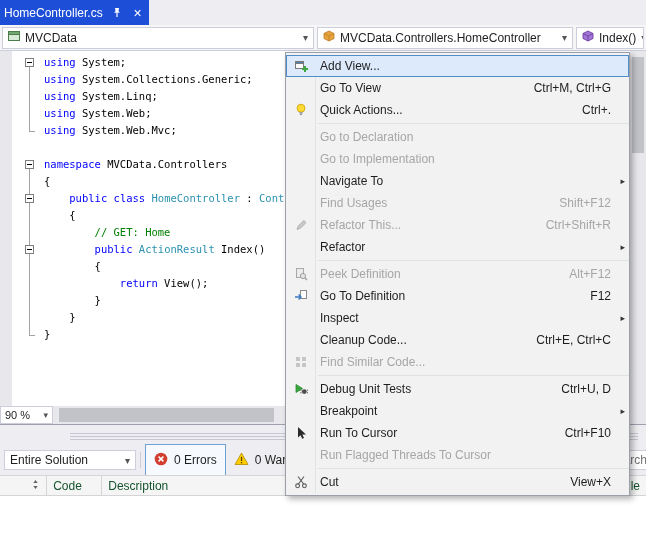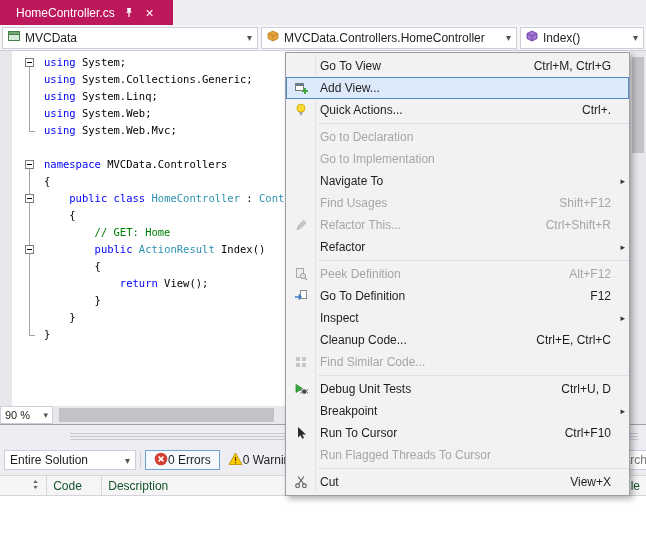--- a/index.html
+++ b/index.html
@@ -2,33 +2,33 @@
 <html><head>
 <meta charset="utf-8">
 <style>
   * { margin:0; padding:0; box-sizing:border-box; }
   html,body { width:646px; height:536px; background:#fff; }
   .app { position:relative; width:646px; height:536px; overflow:hidden;
          font-family:"Liberation Sans", sans-serif; font-size:12px; color:#1e1e1e; background:#eeeef2; }
 
   
   .tab-strip { position:absolute; left:0; top:0; width:100%; height:25px; background:#eeeef2; }
-  .tab { position:absolute; left:0; top:0; height:25px; background:#be185d; color:#fff;
-         display:flex; align-items:center; padding:0 16px; gap:7px; cursor:default; }
+  .tab { position:absolute; left:0; top:0; height:25px; background:#1d4ed8; color:#fff;
+         display:flex; align-items:center; padding:0 4px; gap:7px; cursor:default; }
   .tab-pin, .tab-close { display:inline-flex; align-items:center; justify-content:center;
          width:14px; height:14px; cursor:pointer; }
   .tab-close { font-size:14px; line-height:1; }
 
   
   .nav-bar { position:absolute; left:0; top:25px; width:100%; height:26px; background:#f6f6f6;
              border-bottom:1px solid #cccedb; display:flex; align-items:center; gap:3px; padding:0 2px; }
   .combo { height:22px; background:#fff; border:1px solid #cccedb; display:flex; align-items:center;
            padding:0 5px; gap:5px; overflow:hidden; white-space:nowrap; }
   .combo .chev { margin-left:auto; color:#555; font-size:10px; }
-  .nav-project { width:256px; }
+  .nav-project { width:312px; }
   .nav-type { width:256px; }
   .nav-member { flex:1; }
 
   
   .editor { position:absolute; left:0; top:51px; width:100%; height:355px; background:#fff; }
   .glyph-margin { position:absolute; left:0; top:0; width:12px; height:100%; background:#e8e8ec; }
   .outline-margin { position:absolute; left:12px; top:0; width:32px; height:100%; background:#fff; }
   .outline-box { position:absolute; left:13px; width:9px; height:9px; border:1px solid #7d7d7d;
                  background:#fff; z-index:2; cursor:pointer; }
   .outline-box::after { content:""; position:absolute; left:1px; top:3px; width:5px; height:1px; background:#000; }
@@ -56,21 +56,21 @@
   .error-list { position:absolute; left:0; top:424px; width:100%; height:112px; background:#eeeef2;
                 border-top:1px solid #9da0ab; }
   .el-title { position:absolute; left:0; top:0; width:100%; height:22px; }
   .el-title-text { position:absolute; left:6px; top:4px; color:#3b3b44;margin-top:48px; }
   .el-grip { position:absolute; left:70px; right:8px; top:8px; height:8px;
              background:repeating-linear-gradient(to bottom,#c6c7d0 0 1px,transparent 1px 3px); }
   .el-toolbar { position:absolute; left:0; top:22px; width:100%; height:26px; display:flex;
                 align-items:center; padding:0 4px; }
   .scope-combo { width:132px; height:20px; }
   .tb-sep { width:1px; height:16px; background:#cccedb; margin:0 4px; flex:none; }
-  .count-btn { height:20px; display:flex; align-items:center; gap:0; padding:0 8px;
+  .count-btn { height:32px; display:flex; align-items:center; gap:6px; padding:0 8px;
                white-space:nowrap; flex:none; }
   .count-btn.selected { border:1px solid #6da2d8; background:#f6faff; }
   .search-box { position:absolute; left:604px; top:25px; width:160px; height:20px; background:#fff;
                 border:1px solid #cccedb; display:flex; align-items:center; padding:0 4px;
                 color:#767676; white-space:nowrap; overflow:hidden; }
   .el-header { position:absolute; left:0; top:50px; width:100%; height:21px; background:#f5f5f5;
                border-top:1px solid #d5d5d8; border-bottom:1px solid #d5d5d8; display:flex; }
   .el-col { border-right:1px solid #d5d5d8; display:flex; align-items:center; padding:0 6px;
             color:#14532d; white-space:nowrap; }
   .el-col.c-sev { width:48px; justify-content:flex-end; }
@@ -205,36 +205,36 @@
       </div>
       <div class="el-col c-code">Code</div>
       <div class="el-col c-desc">Description</div>
       <div class="el-col c-file">File</div>
     </div>
     <div class="el-rows"></div>
   </div>
 
   <div class="context-menu">
     <div class="menu-gutter-line"></div>
-  <div class="menu-item">
-        <span class="mi-icon"></span>
-        <span class="mi-label">Go To View</span>
-        <span class="mi-shortcut">Ctrl+M, Ctrl+G</span>
-        <span class="mi-arrow"></span>
-      </div>
-      <div class="menu-item highlighted">
+  <div class="menu-item highlighted">
         <span class="mi-icon">
           <svg width="14" height="14" viewBox="0 0 14 14">
             <rect x="1.5" y="2.5" width="8" height="7" fill="#fff" stroke="#7a7a7a"></rect>
             <rect x="1.5" y="2.5" width="8" height="2" fill="#4c7fb5" stroke="#7a7a7a"></rect>
             <path d="M11 7v6M8 10h6" stroke="#3fa73f" stroke-width="2"></path>
           </svg>
         </span>
         <span class="mi-label">Add View...</span>
         <span class="mi-shortcut"></span>
+        <span class="mi-arrow"></span>
+      </div>
+      <div class="menu-item">
+        <span class="mi-icon"></span>
+        <span class="mi-label">Go To View</span>
+        <span class="mi-shortcut">Ctrl+M, Ctrl+G</span>
         <span class="mi-arrow"></span>
       </div>
       <div class="menu-item">
         <span class="mi-icon">
           <svg width="14" height="14" viewBox="0 0 14 14">
             <circle cx="7" cy="5.2" r="4" fill="#ffd935" stroke="#c8a300" stroke-width="0.8"></circle>
             <rect x="5.4" y="9" width="3.2" height="1.6" fill="#9a9a9a"></rect>
             <rect x="5.9" y="10.8" width="2.2" height="1.3" fill="#9a9a9a"></rect>
           </svg>
         </span>

